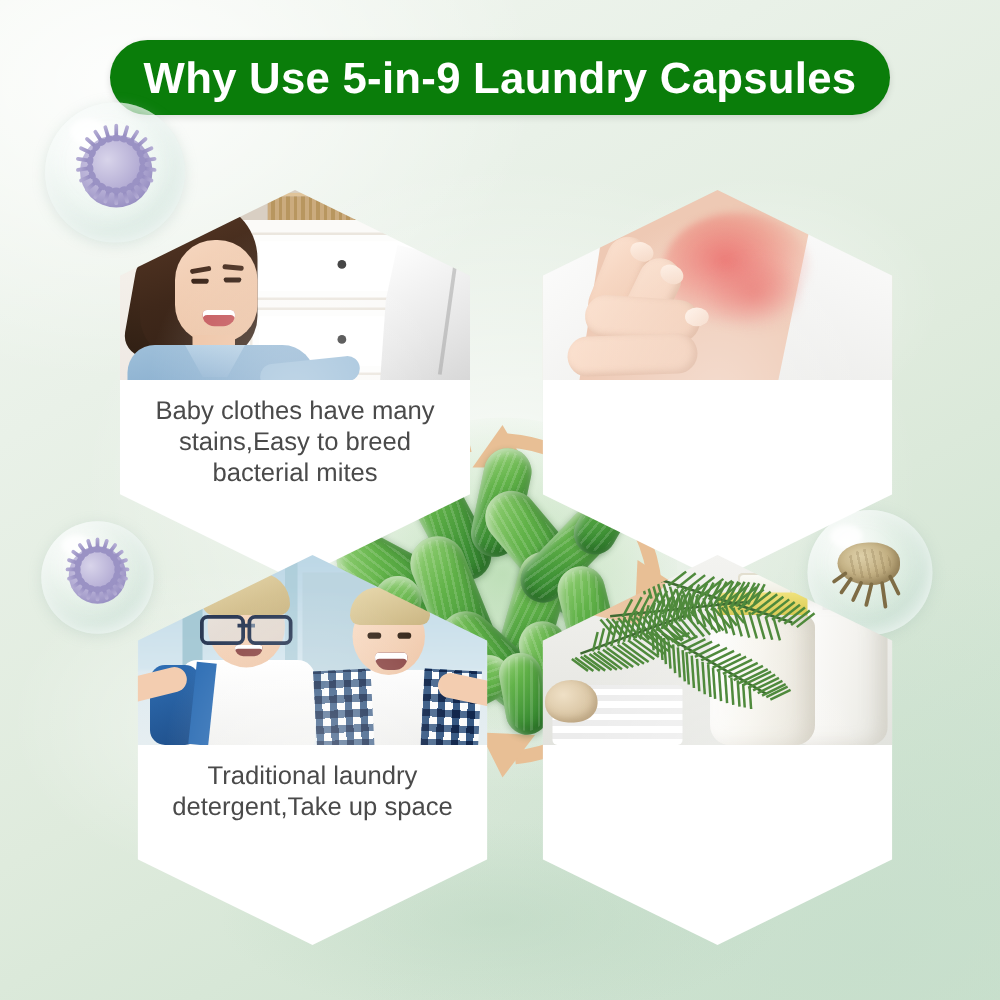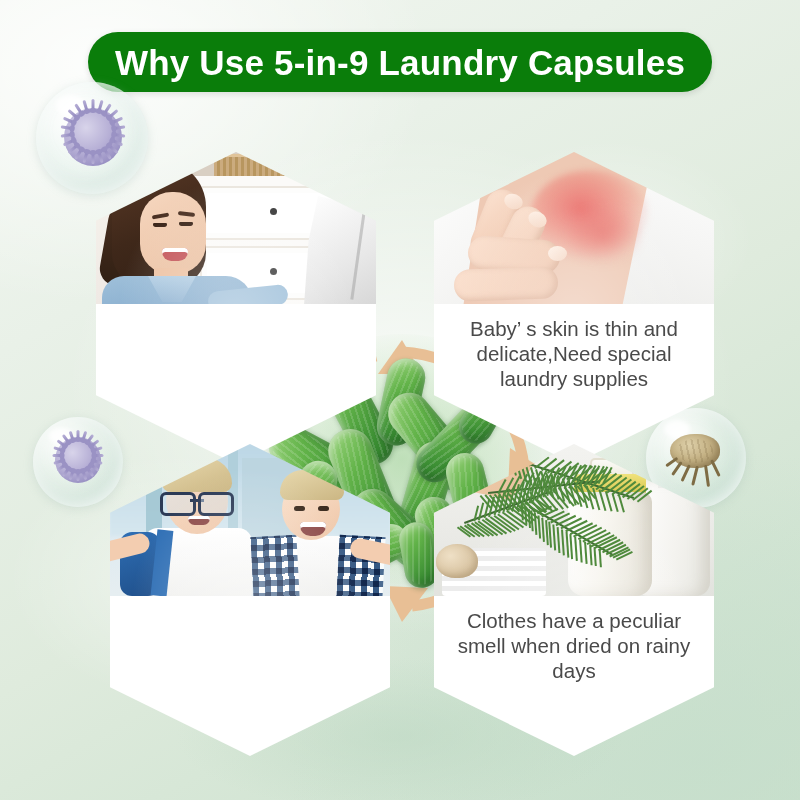--- a/index.html
+++ b/index.html
@@ -380,20 +380,23 @@
       <div class="mouth"></div>
         <div class="neck"></div>
       <div class="shirt"></div>
         <div class="collar"></div>
         <div class="arm"></div>
       <div class="cloth"></div>
         <div class="cfold"></div>
       <div class="soft"></div>
     </div>
   </div>
+  <div class="hex-cap">
+    <span style="color: rgb(74, 74, 74);">Baby clothes have many stains,Easy to breed bacterial mites</span>
+  </div>
 </div>
 
 <div class="hex" id="hex-tr">
   <div class="hex-photo">
     <div class="ph p2">
       <div class="skin"></div>
       <div class="clothL"></div>
         <div class="clothR"></div>
       <div class="rash"></div>
         <div class="rash2"></div>
@@ -401,23 +404,20 @@
         <div class="fing f1"></div>
           <div class="fing f2"></div>
         <div class="fing f3"></div>
           <div class="fing f4"></div>
         <div class="nail n1"></div>
           <div class="nail n2"></div>
           <div class="nail n3"></div>
       </div>
       <div class="soft"></div>
     </div>
-  </div>
-  <div class="hex-cap">
-    <span style="color: rgb(74, 74, 74);">Baby’ s skin is thin and delicate,Need special laundry supplies</span>
   </div>
 </div>
 
 <div class="hex" id="hex-bl">
   <div class="hex-photo">
     <div class="ph p3">
       <div class="blur"></div>
         <div class="post"></div>
         <div class="post2"></div>
         <div class="door"></div>
@@ -435,20 +435,23 @@
           <i></i>
         </div>
         <div class="m1"></div>
       <div class="head h2"></div>
         <div class="hairb hb2"></div>
       <div class="e21"></div>
         <div class="e22"></div>
         <div class="m2"></div>
       <div class="soft"></div>
     </div>
+  </div>
+  <div class="hex-cap">
+    <span style="color: rgb(74, 74, 74);">Traditional laundry detergent,Take up space</span>
   </div>
 </div>
 
 <div class="hex" id="hex-br">
   <div class="hex-photo">
     <div class="ph p4">
       <div class="peach"></div>
       <div class="towel"></div>
         <div class="shell"></div>
       <div class="bottle b2"></div>
@@ -624,16 +627,13 @@
           <i style="left: 70.4px; height: 21.8779px; transform: rotate(-34deg) translateY(-21.8779px) scaleY(-1);"></i>
           <i style="left: 74.8px; height: 20.5399px; transform: rotate(34deg) translateY(-20.5399px);"></i>
           <i style="left: 74.8px; height: 20.5399px; transform: rotate(-34deg) translateY(-20.5399px) scaleY(-1);"></i>
           <i style="left: 79.2px; height: 19.0902px; transform: rotate(34deg) translateY(-19.0902px);"></i>
           <i style="left: 79.2px; height: 19.0902px; transform: rotate(-34deg) translateY(-19.0902px) scaleY(-1);"></i>
           <i style="left: 83.6px; height: 17.5643px; transform: rotate(34deg) translateY(-17.5643px);"></i>
           <i style="left: 83.6px; height: 17.5643px; transform: rotate(-34deg) translateY(-17.5643px) scaleY(-1);"></i>
         </div>
       </div>
   </div>
-  <div class="hex-cap">
-    <span style="color: rgb(74, 74, 74);">Clothes have a peculiar smell when dried on rainy days</span>
-  </div>
 </div>
 
 </body></html>

